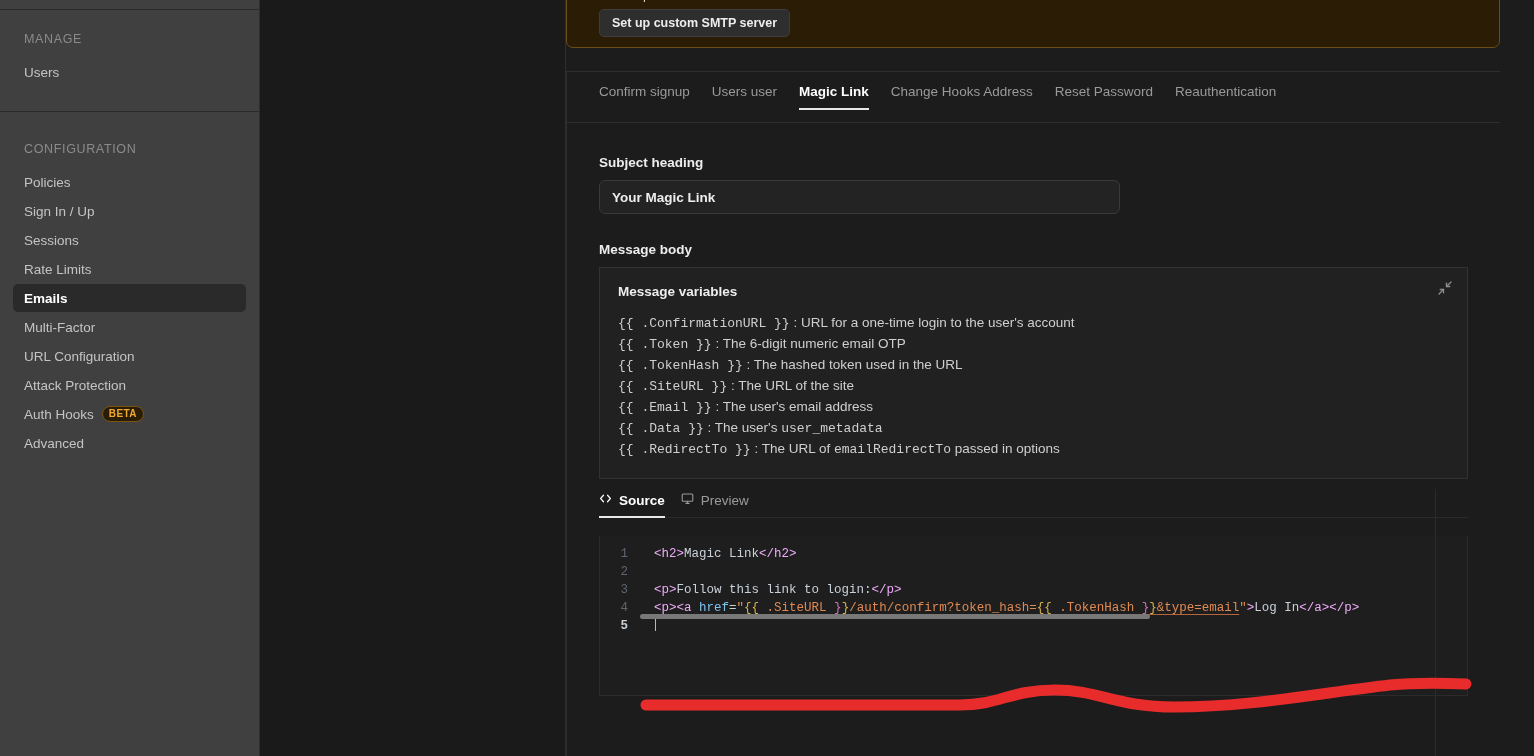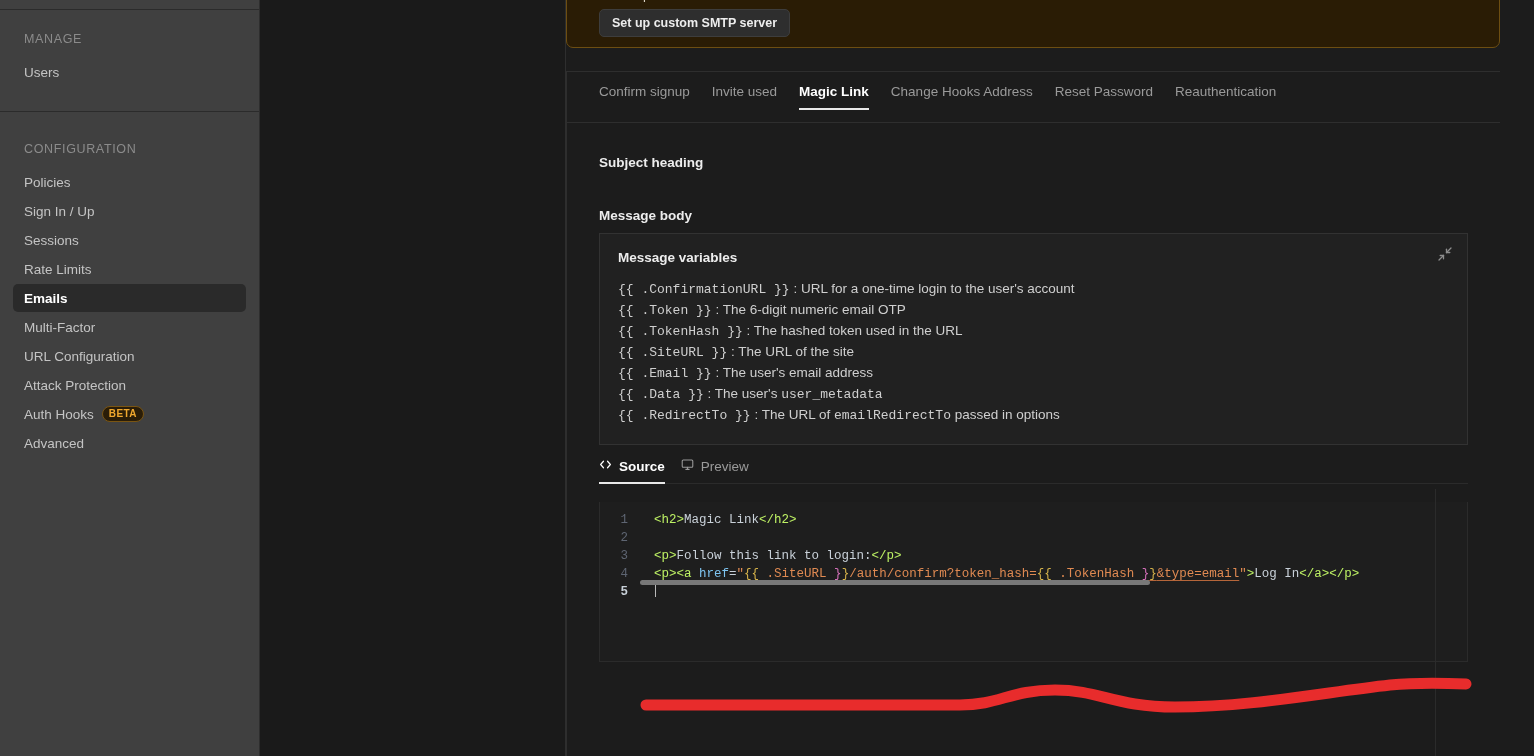--- a/index.html
+++ b/index.html
@@ -137,21 +137,21 @@
     width: 40px; flex: 0 0 40px; text-align: right; padding-right: 12px;
     font-family: "Liberation Mono", monospace; font-size: 12.5px; line-height: 18px;
     color: #5e6572; user-select: none;
   }
   .gutter .cur { color: #c9d1d9; font-weight: 700; }
   .code {
     flex: 1 1 auto; font-family: "Liberation Mono", monospace;
     font-size: 12.5px; line-height: 18px; white-space: pre; color: #c9d1d9;
     padding-left: 14px;
   }
-  .t-tag { color: #bef264; font-family: Liberation Mono, monospace; }
+  .t-tag { color: #f0abfc; font-family: Liberation Mono, monospace; }
   .t-txt { color: #c9d1d9; }
   .t-attr { color: #7ec4f0; }
   .t-str { color: #e08a52; }
   .t-brace { color: #d6b34a; }
   .t-var { color: #d36fb8; }
   .t-und { text-decoration: underline; text-decoration-color: #b5663a; text-underline-offset: 3px; }
   .caret {
     display: inline-block; width: 1px; height: 14px; background: #b9b9b9;
     vertical-align: -2px; margin-left: 1px;
   }
@@ -227,31 +227,32 @@
 
     <div class="banner">
       <div class="banner-text">for an up-to-date information on the current rate limits.</div>
       <button class="banner-btn">Set up custom SMTP server</button>
     </div>
 
     <div class="panel">
 
       <div class="tabs">
         <div class="tab">Confirm signup</div>
-        <div class="tab">Invite used</div>
+        <div class="tab">Users user</div>
         <div class="tab active">Magic Link</div>
         <div class="tab">Change Hooks Address</div>
         <div class="tab">Reset Password</div>
         <div class="tab">Reauthentication</div>
       </div>
 
       <div class="body">
 
         
         <div class="field-label">Subject heading</div>
+        <input class="subject-input" value="Your Magic Link" style="">
 
         <div class="spacer-lg"></div>
 
         
         <div class="field-label">Message body</div>
 
         <div class="varcard">
           <div class="varcard-title">Message variables</div>
 
           <span class="collapse-icon">

